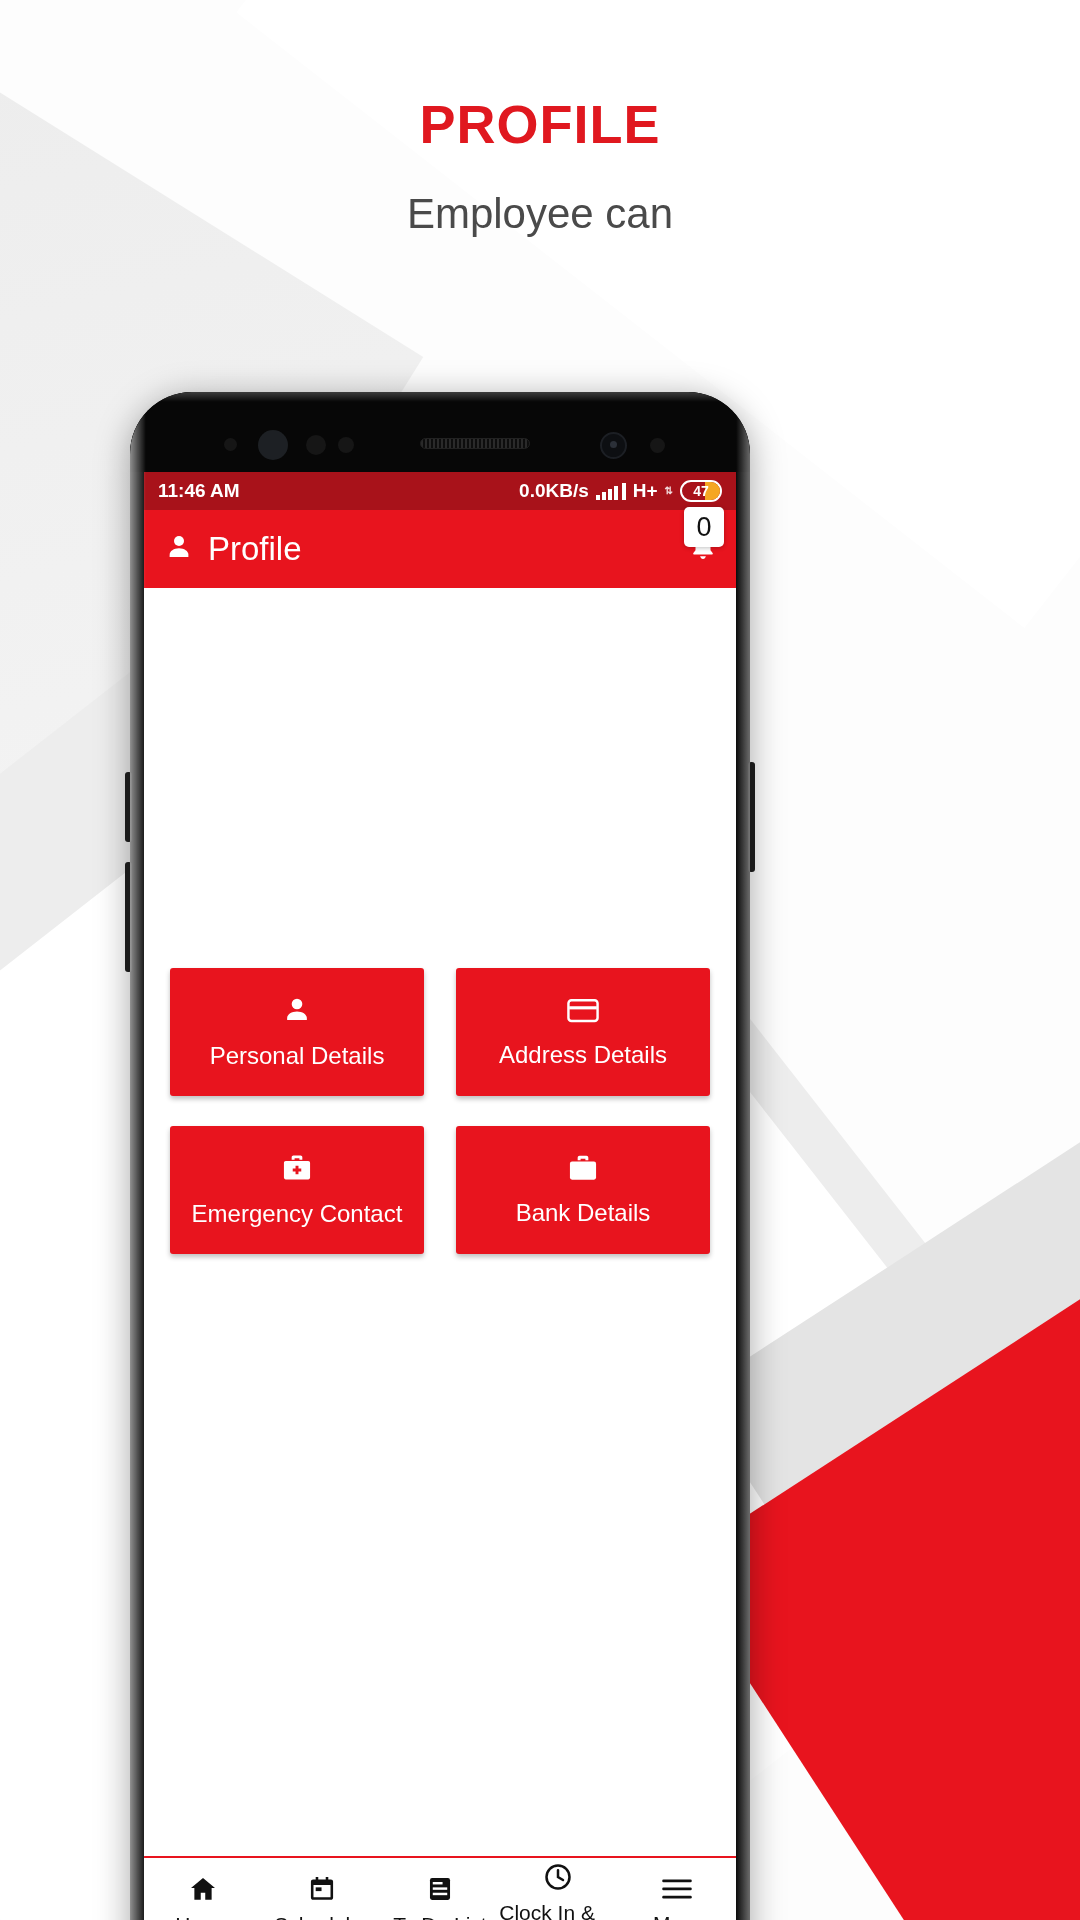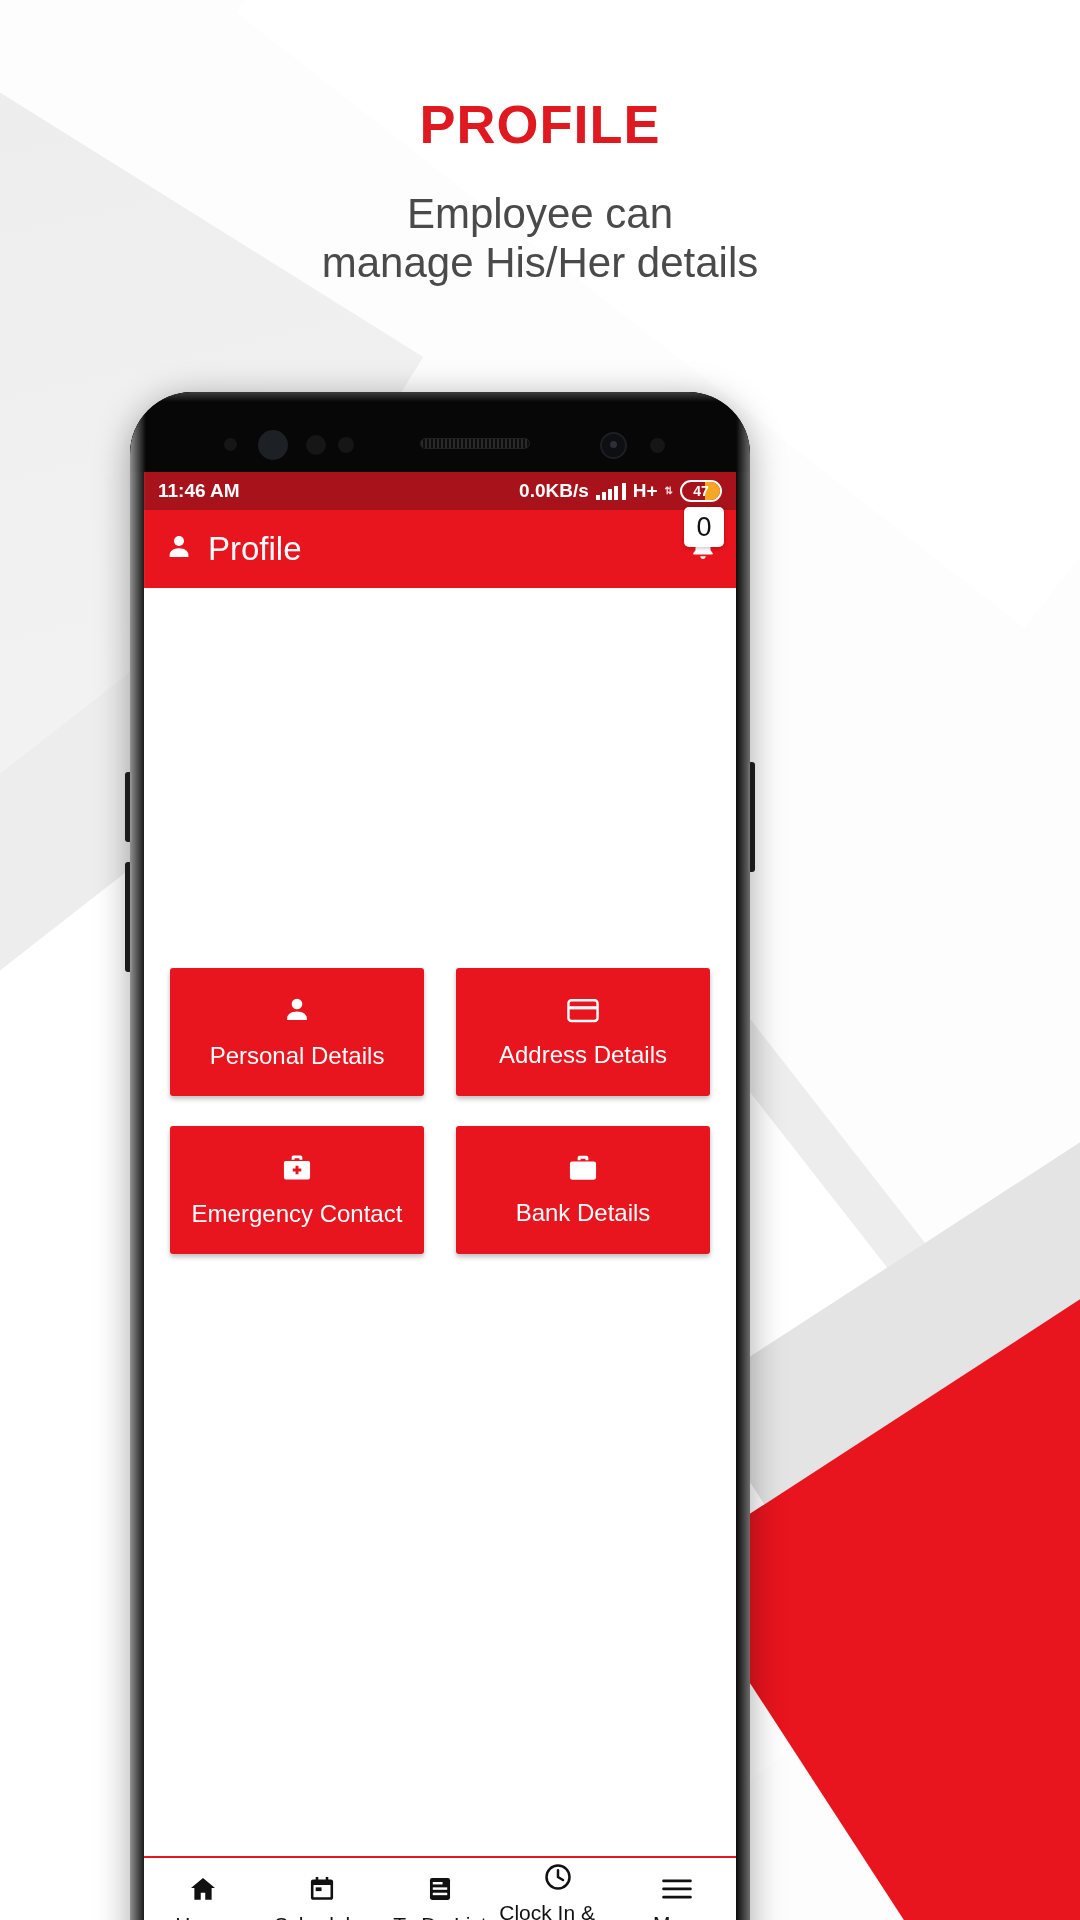--- a/index.html
+++ b/index.html
@@ -204,21 +204,20 @@
   <div class="bg-grey-bl"></div>
   <div class="bg-white-bl"></div>
   <div class="bg-grey-r"></div>
   <div class="bg-red-br"></div>
 </div>
 
 <div class="headings">
   <div class="title">PROFILE</div>
   <div class="subtitle">
     <span>Employee can</span>
-    <span>manage His/Her details</span>
   </div>
 </div>
 
 <div class="phone">
   <div class="phone-body">
 
     <div class="notch-area">
       <span class="sensor s1"></span>
       <span class="sensor s2"></span>
       <span class="sensor s3"></span>

